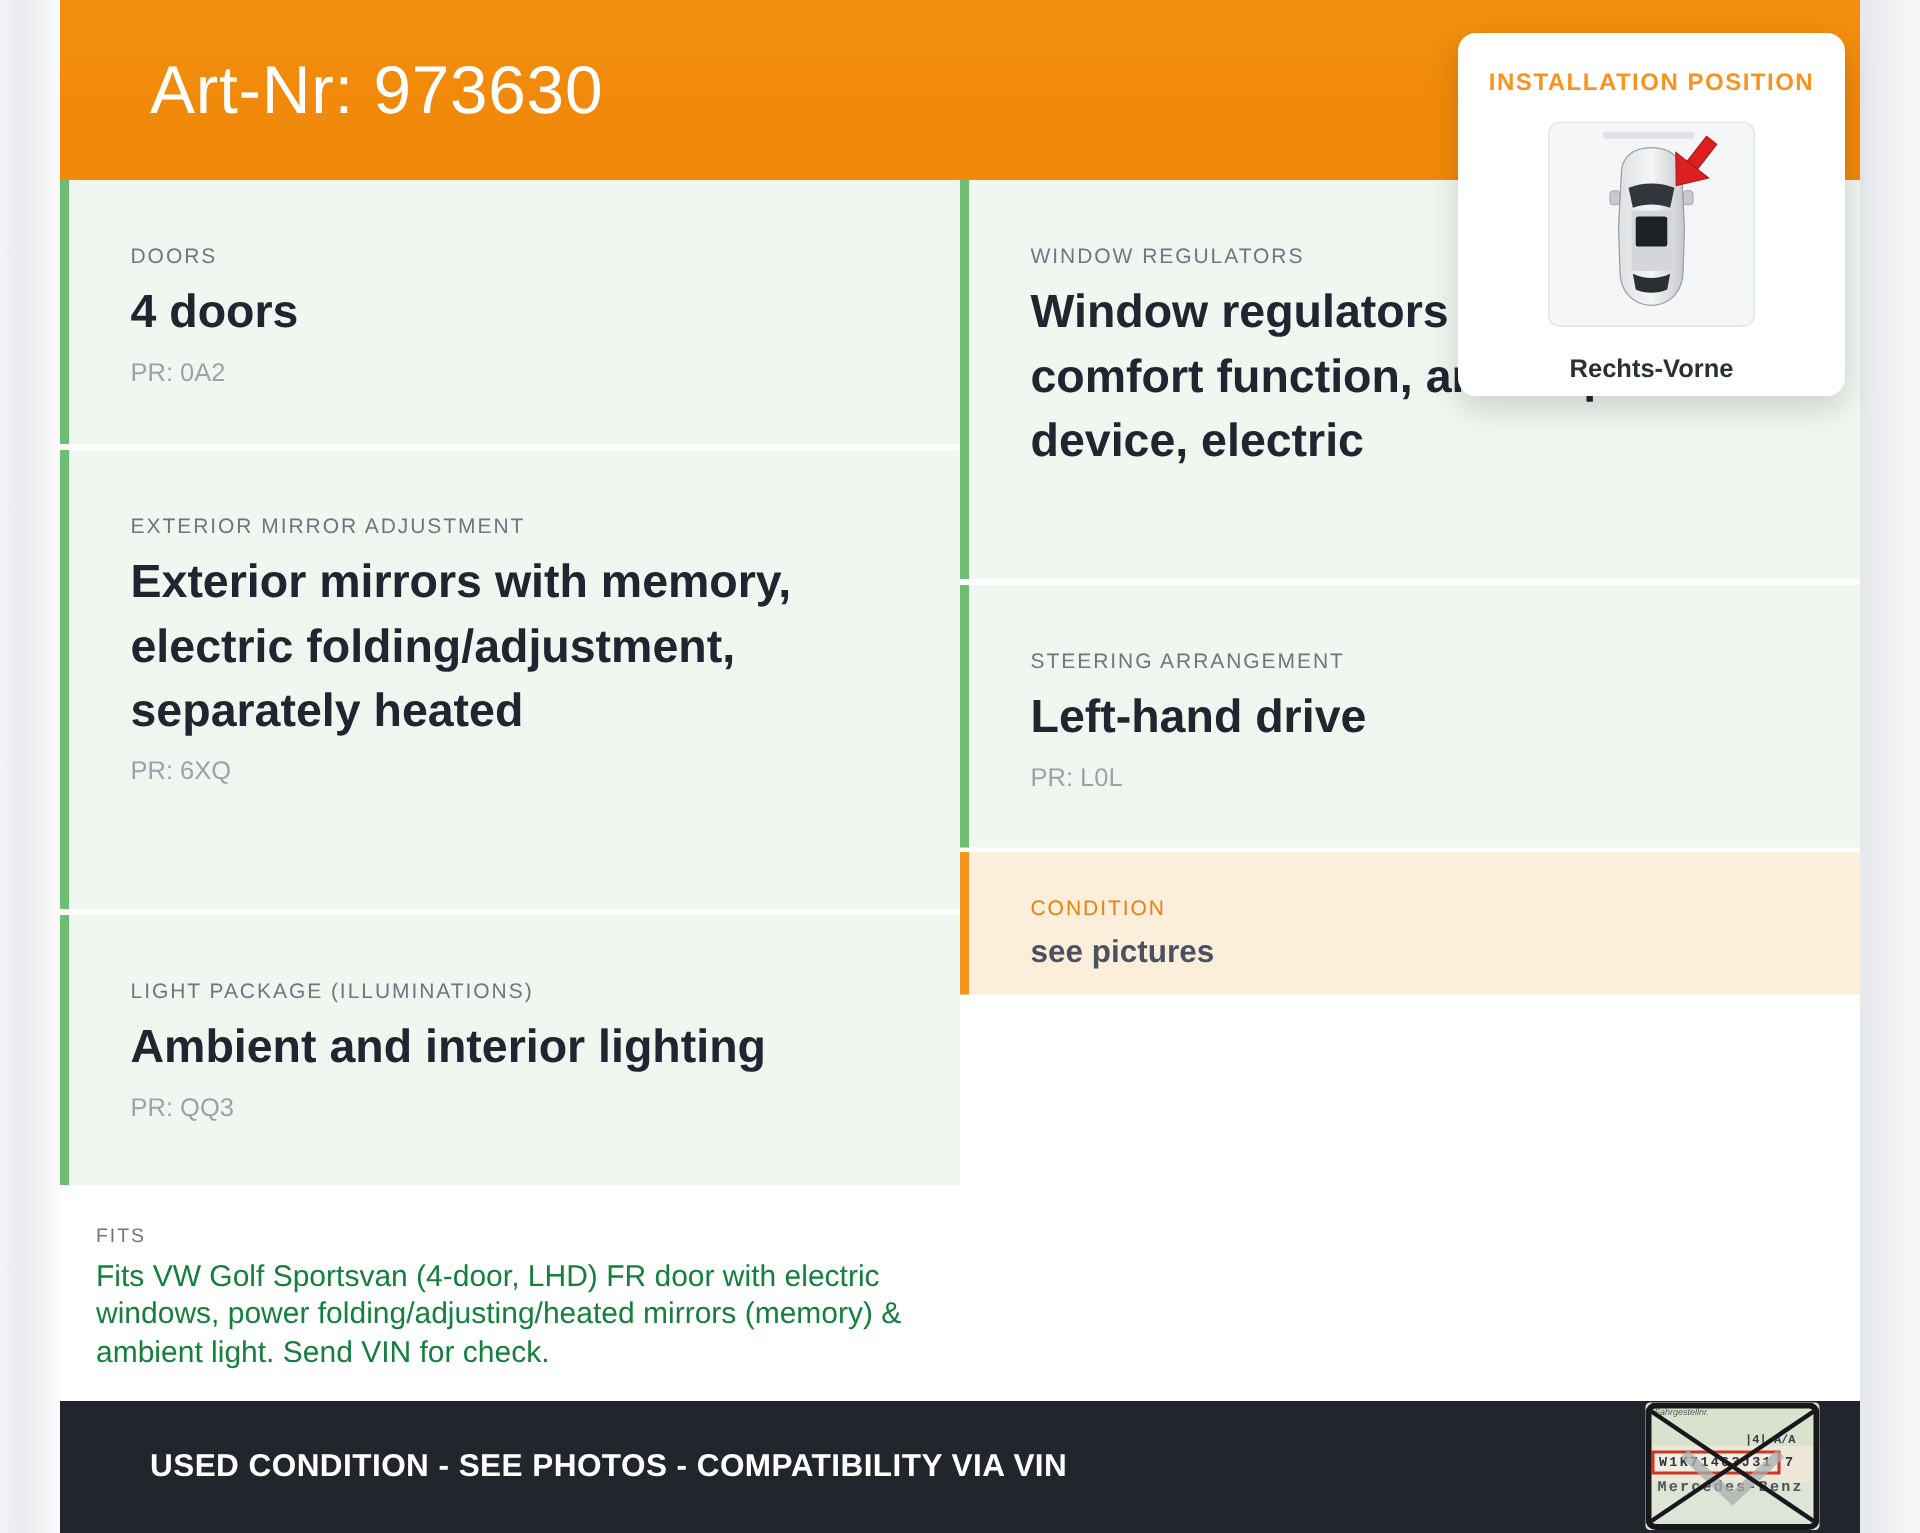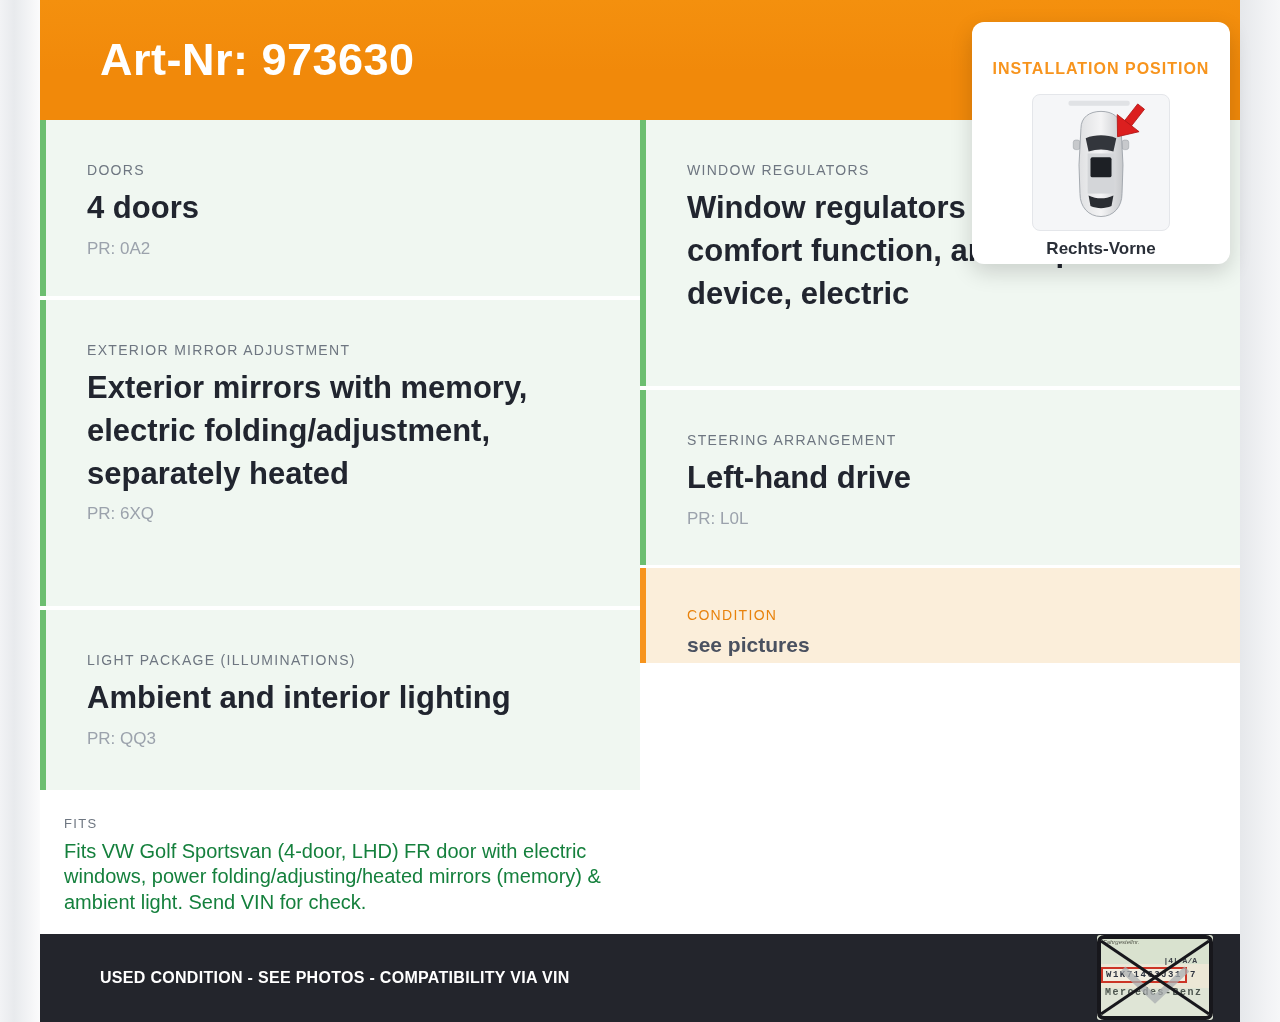--- a/index.html
+++ b/index.html
@@ -27,21 +27,21 @@
   .gutter-left{left:0;background:linear-gradient(90deg,#f2f3f5 0%,#e8eaed 35%,#fbfbfc 100%)}
   .gutter-right{left:1240px;background:linear-gradient(90deg,#e6e8eb 0%,#f2f3f5 70%,#f6f7f8 100%)}
 
   
   .header{
     position:absolute;left:40px;top:0;width:1200px;height:120px;
     background:linear-gradient(180deg,#f4900e 0%,var(--color-header-orange,#F1890A) 60%);
     display:flex;align-items:center;padding-left:60px;z-index:2;
   }
   .header h1{
-    color:#fff;font-size:45px;font-weight:700;letter-spacing:.5px;text-align:right;
+    color:#fff;font-size:45px;font-weight:400;letter-spacing:.5px;text-align:right;
   }
 
   
   .card{
     position:absolute;width:600px;
     background:var(--color-card-bg-green,#F0F7F1);
     border-left:6px solid var(--color-accent-green,#6CBE70);
     padding:42px 36px 0 41px;z-index:2;overflow:hidden;
   }
   .spec-label{
@@ -58,21 +58,21 @@
   }
   .card-l1{left:40px;top:120px;height:176px}
   .card-l2{left:40px;top:300px;height:306px}
   .card-l3{left:40px;top:610px;height:180px}
   .card-l3 .spec-value{white-space:nowrap}
   .card-r1{left:640px;top:120px;height:266px}
   .card-r1 .spec-value{max-width:400px}
   .card-r2{left:640px;top:390px;height:175px}
 
   .card-condition{
-    left:640px;top:568px;height:95px;padding-top:39px;
+    left:640px;top:568px;height:95px;padding-top:29px;
     background:var(--color-condition-bg,#FBEEDA);
     border-left-color:var(--color-orange-bright,#F7941D);
   }
   .card-condition .spec-label{color:var(--color-condition-label-orange,#E8820C)}
   .card-condition .spec-value{
     margin-top:8px;font-size:21px;font-weight:600;
     color:var(--color-value-muted,#4A5160);
   }
 
   .card-fits{
@@ -86,40 +86,40 @@
   }
 
   
   .install-card{
     position:absolute;left:972px;top:22px;width:258px;height:242px;
     background:#fff;border-radius:12px;z-index:20;
     box-shadow:0 8px 22px rgba(0,0,0,.16);
     display:flex;flex-direction:column;align-items:center;
   }
   .install-heading{
-    margin-top:38px;font-size:16px;font-weight:800;letter-spacing:1px;
+    margin-top:25px;font-size:16px;font-weight:800;letter-spacing:1px;
     color:var(--color-orange-bright,#F7941D);
   }
   .install-imgbox{
     margin-top:16px;width:138px;height:137px;background:#f5f6f8;
     border:1px solid #e4e6ea;border-radius:8px;
     display:flex;align-items:center;justify-content:center;overflow:hidden;
   }
   .install-position{
-    margin-top:8px;font-size:17px;font-weight:700;color:#2A2F38;
+    margin-top:18px;font-size:17px;font-weight:700;color:#2A2F38;
   }
 
   
   .footer{
     position:absolute;left:40px;top:934px;width:1200px;height:88px;
     background:var(--color-footer-bg,#23252C);z-index:5;
     display:flex;align-items:center;padding-left:60px;
   }
   .footer-text{
-    color:var(--color-footer-text,#fff);font-size:16px;font-weight:700;letter-spacing:.3px;
+    color:var(--color-footer-text,#fff);font-size:21px;font-weight:700;letter-spacing:.3px;
   }
 
   
   .vin-thumb{
     position:absolute;left:1097px;top:935px;width:116px;height:85px;z-index:30;
     background:linear-gradient(180deg,#d9e2cf 0%,#d9e2cf 34%,#ece7d6 34%,#ece7d6 62%,#dfe5d6 62%,#dfe5d6 100%);
     border-radius:3px;overflow:hidden;
   }
   .vin-thumb .doc-label{
     position:absolute;top:4px;left:6px;font-size:6px;font-style:italic;color:#55584e;

